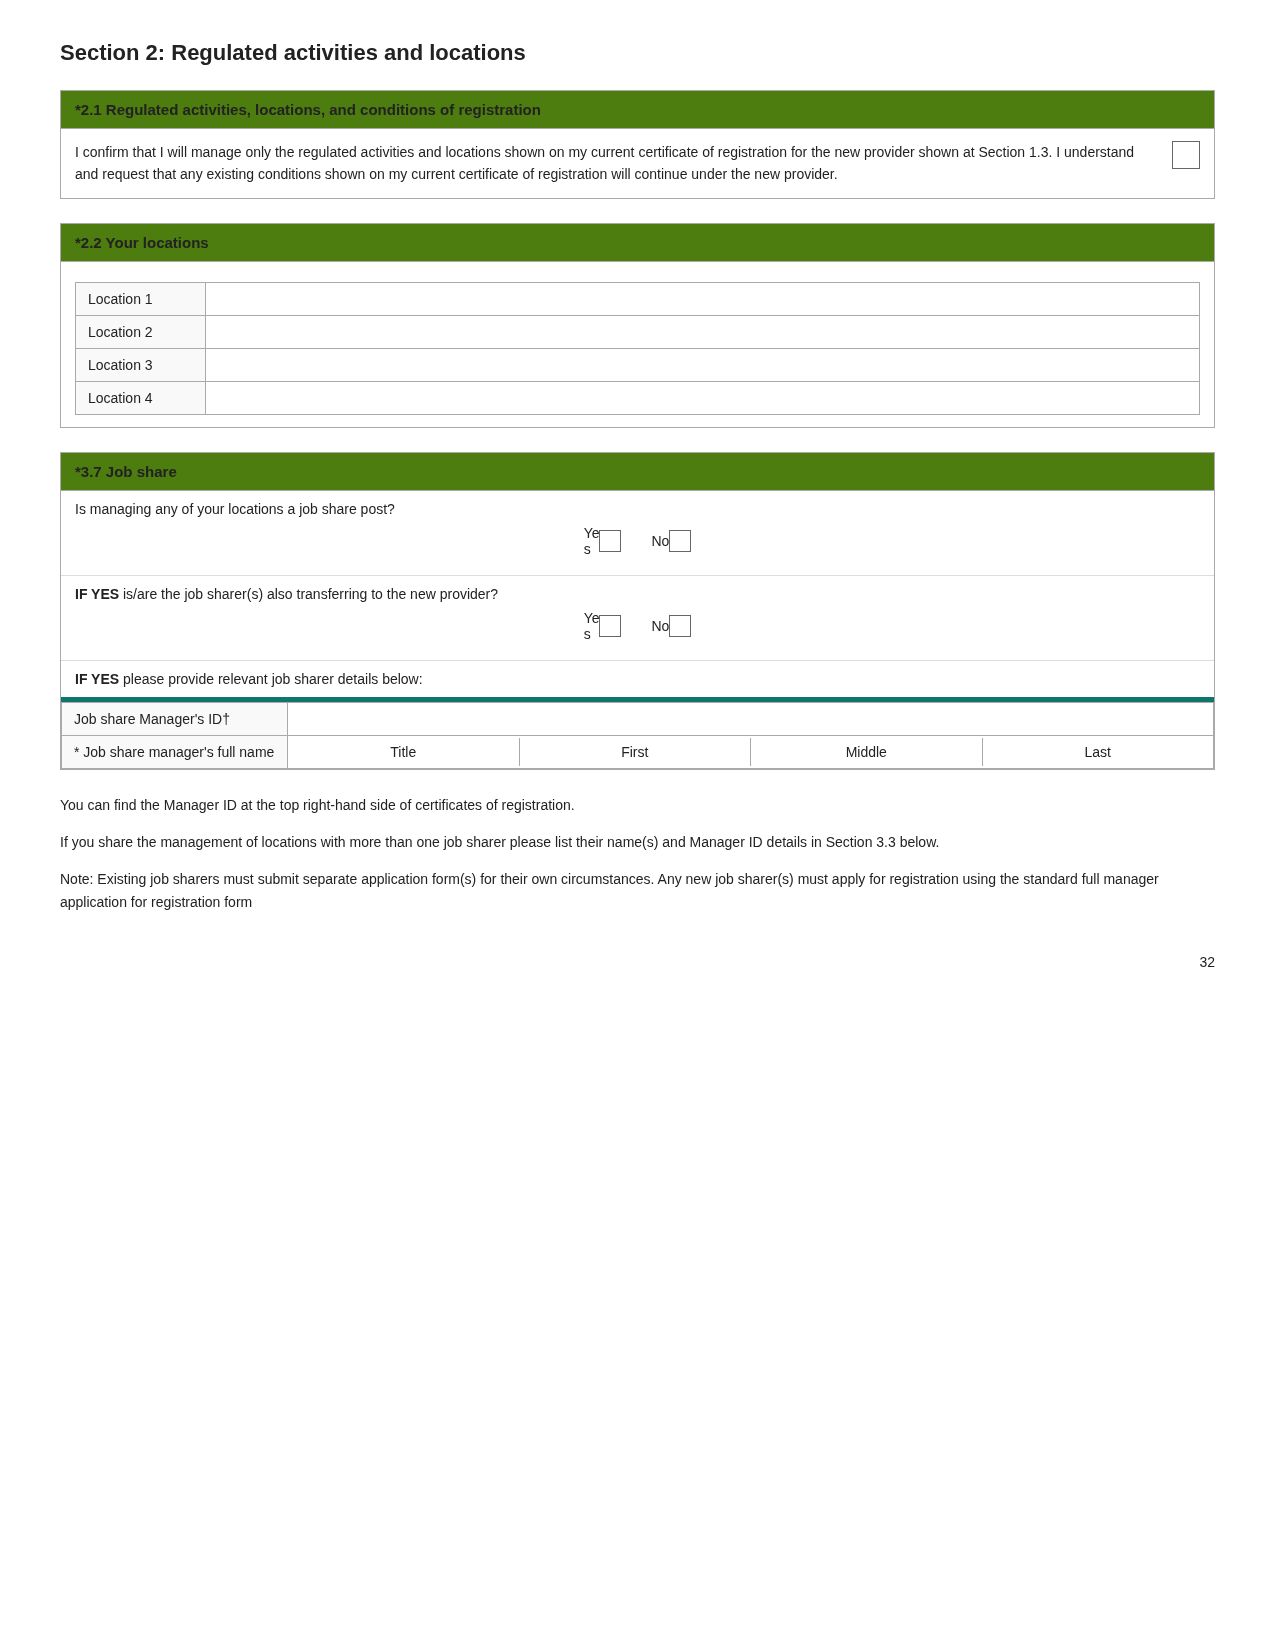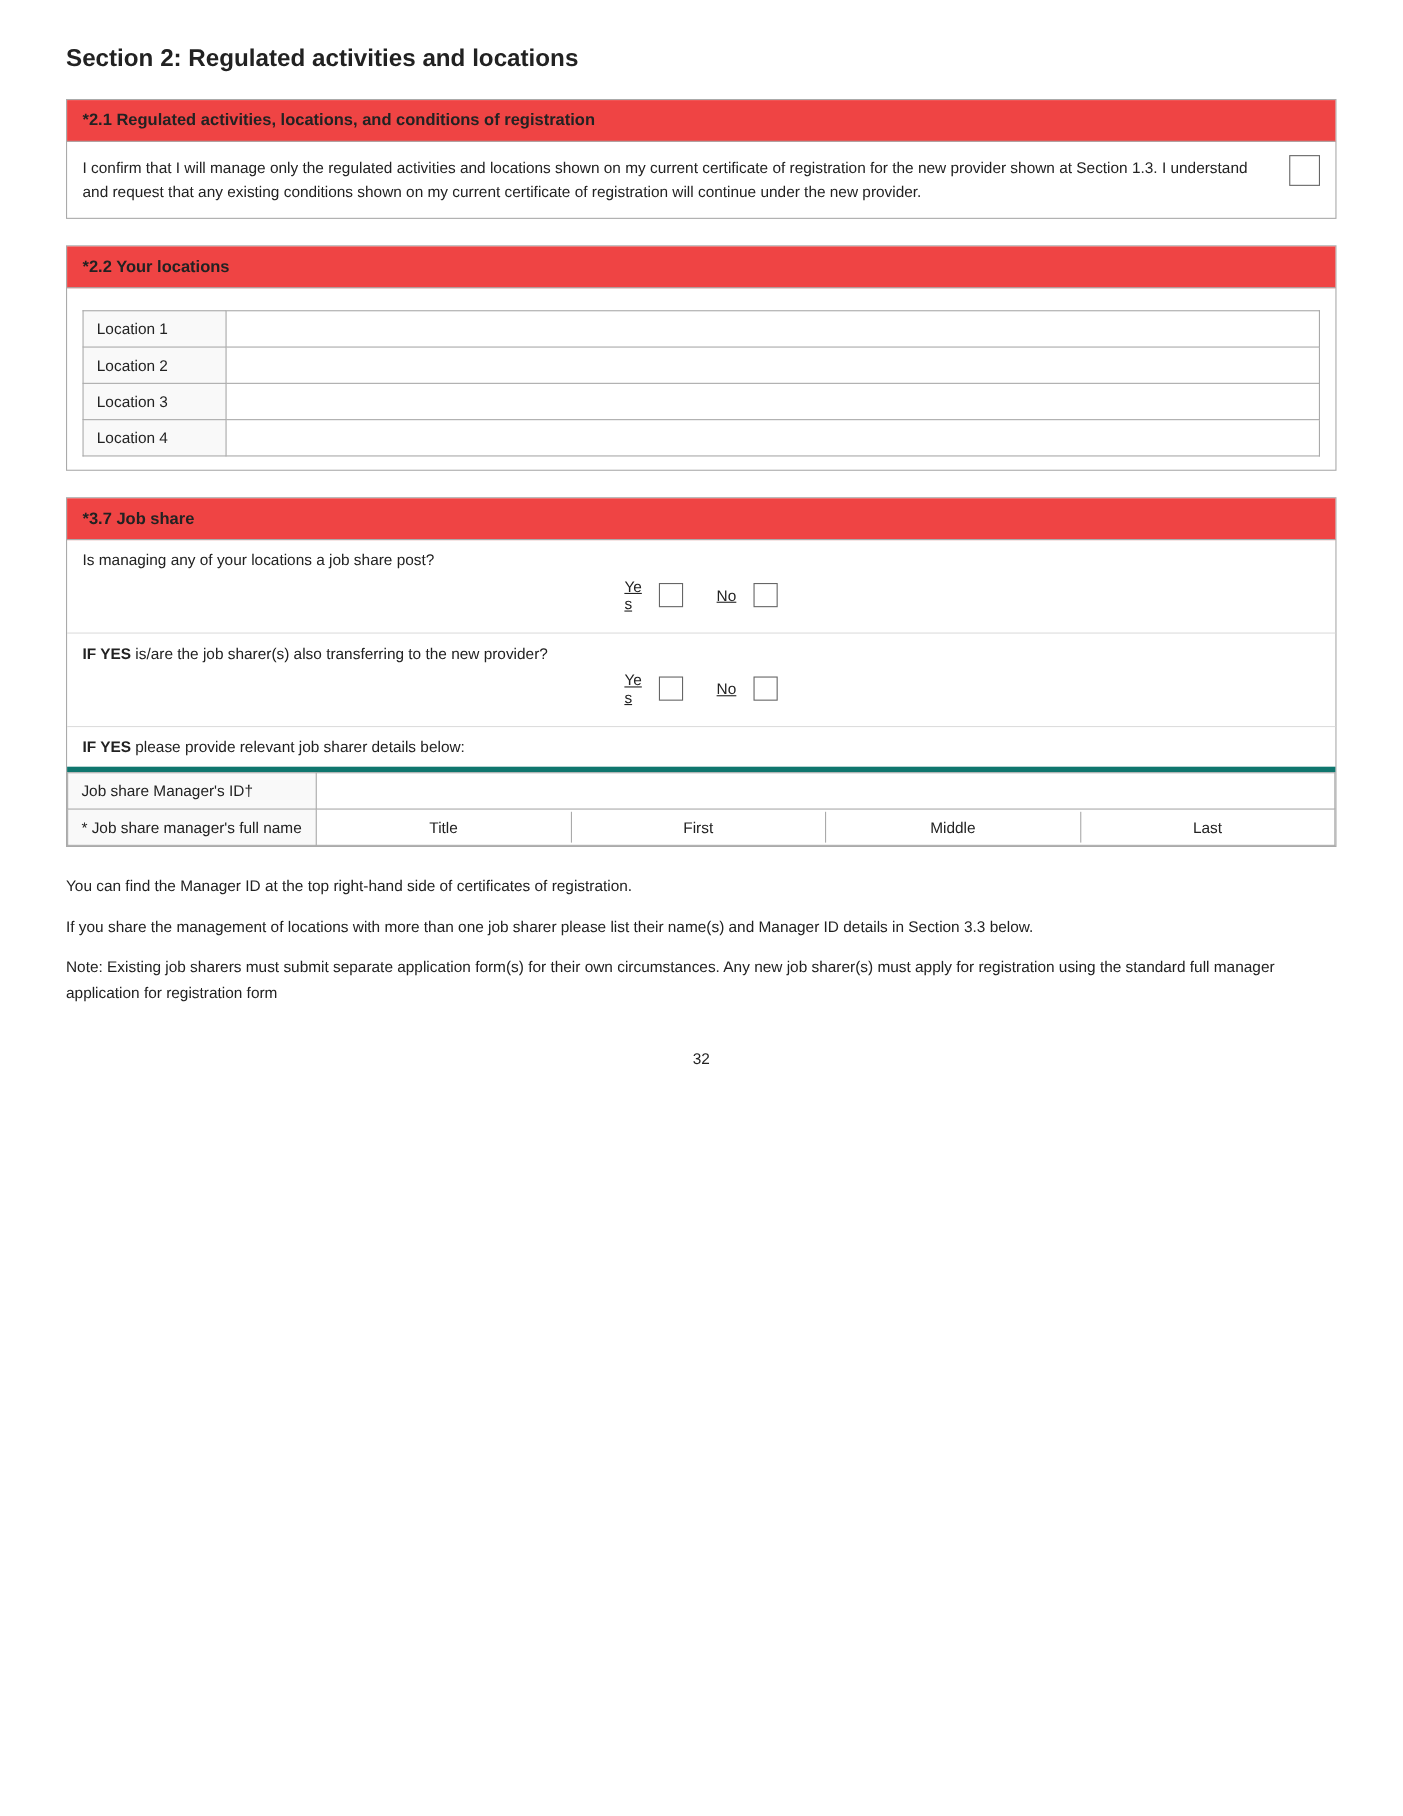--- a/index.html
+++ b/index.html
@@ -18,21 +18,21 @@
       font-weight: bold;
       margin-bottom: 24px;
     }
 
     .section-box {
       border: 1px solid #aaa;
       margin-bottom: 24px;
     }
 
     .section-header {
-      background: #ef4444;
+      background: #4d7c0f;
       padding: 10px 14px;
       font-weight: bold;
       font-size: 15px;
       border-bottom: 1px solid #aaa;
     }
 
     .section-body {
       padding: 12px 14px;
     }
 
@@ -139,30 +139,29 @@
       font-size: 14px;
       line-height: 1.65;
       margin-top: 4px;
     }
 
     .footer-notes p {
       margin-bottom: 14px;
     }
 
     .page-number {
-      text-align: center;
+      text-align: right;
       margin-top: 40px;
       font-size: 14px;
     }
 
     .yn-item {
       display: flex;
       align-items: center;
-      gap: 16px;
-      text-decoration: underline;
+      gap: 0;
     }
 
     .q-block {
       padding: 10px 14px;
       border-bottom: 1px solid #ddd;
     }
 
     .yn-center {
       display: flex;
       justify-content: center;

